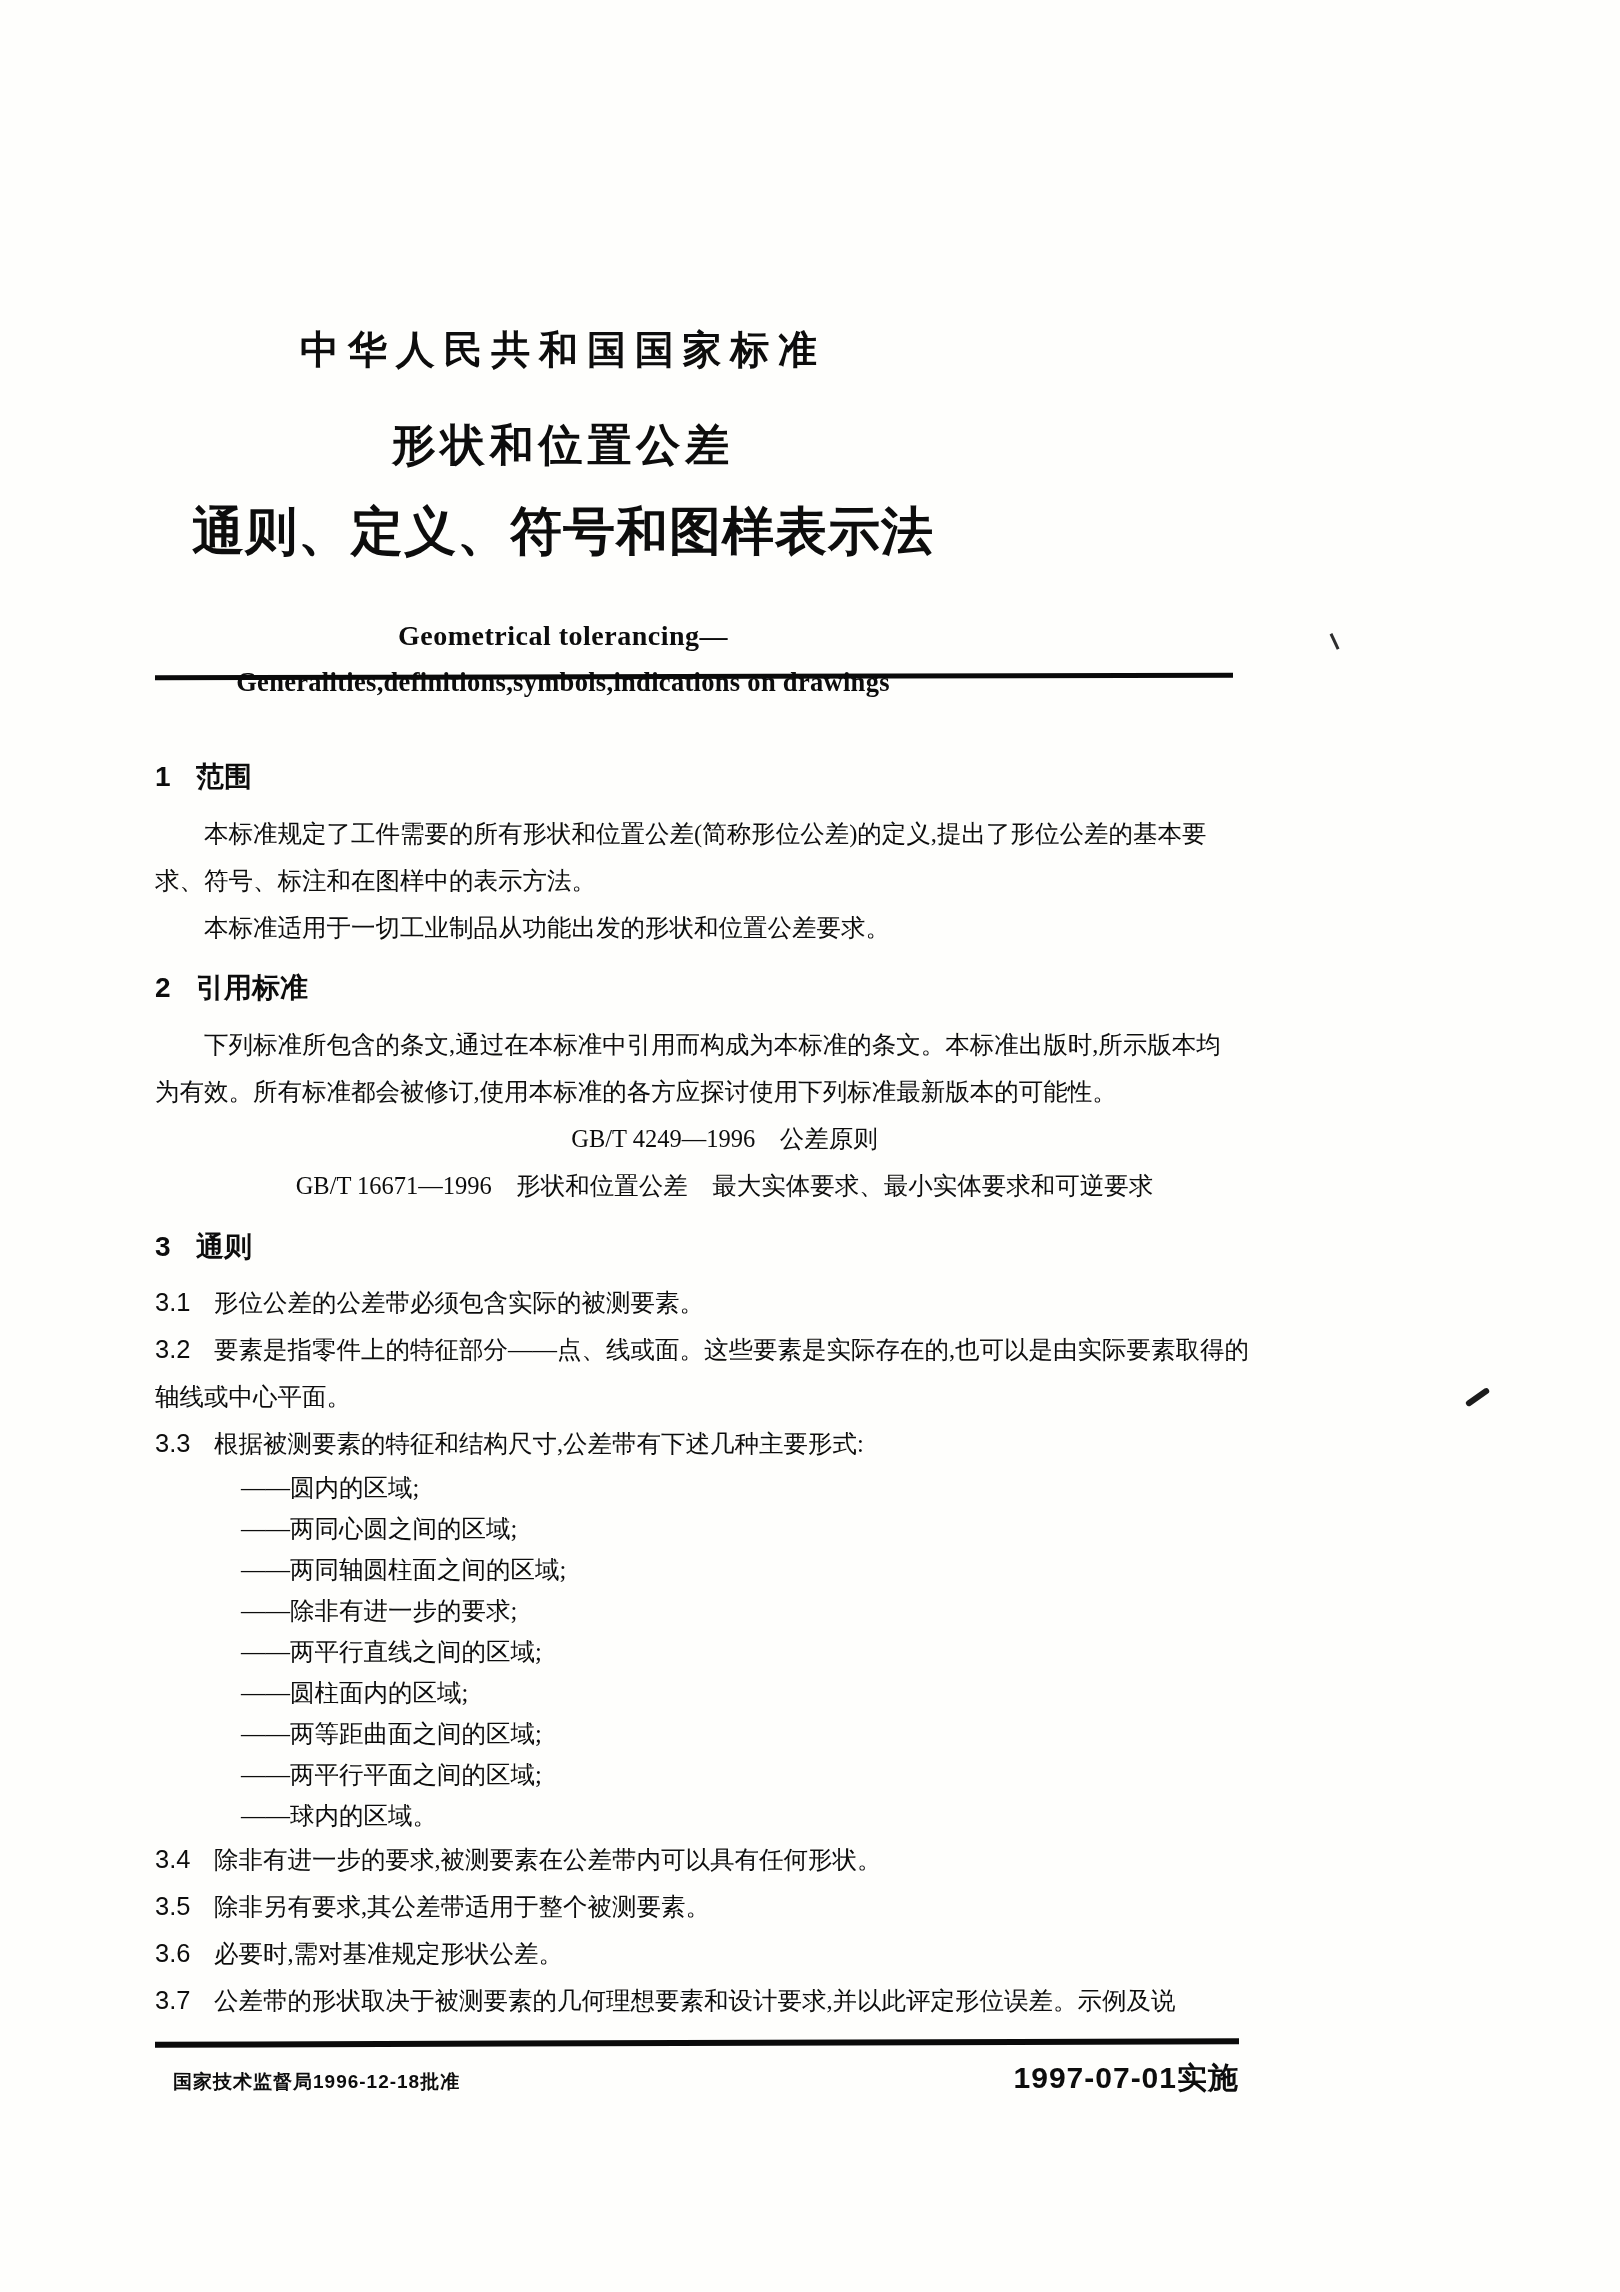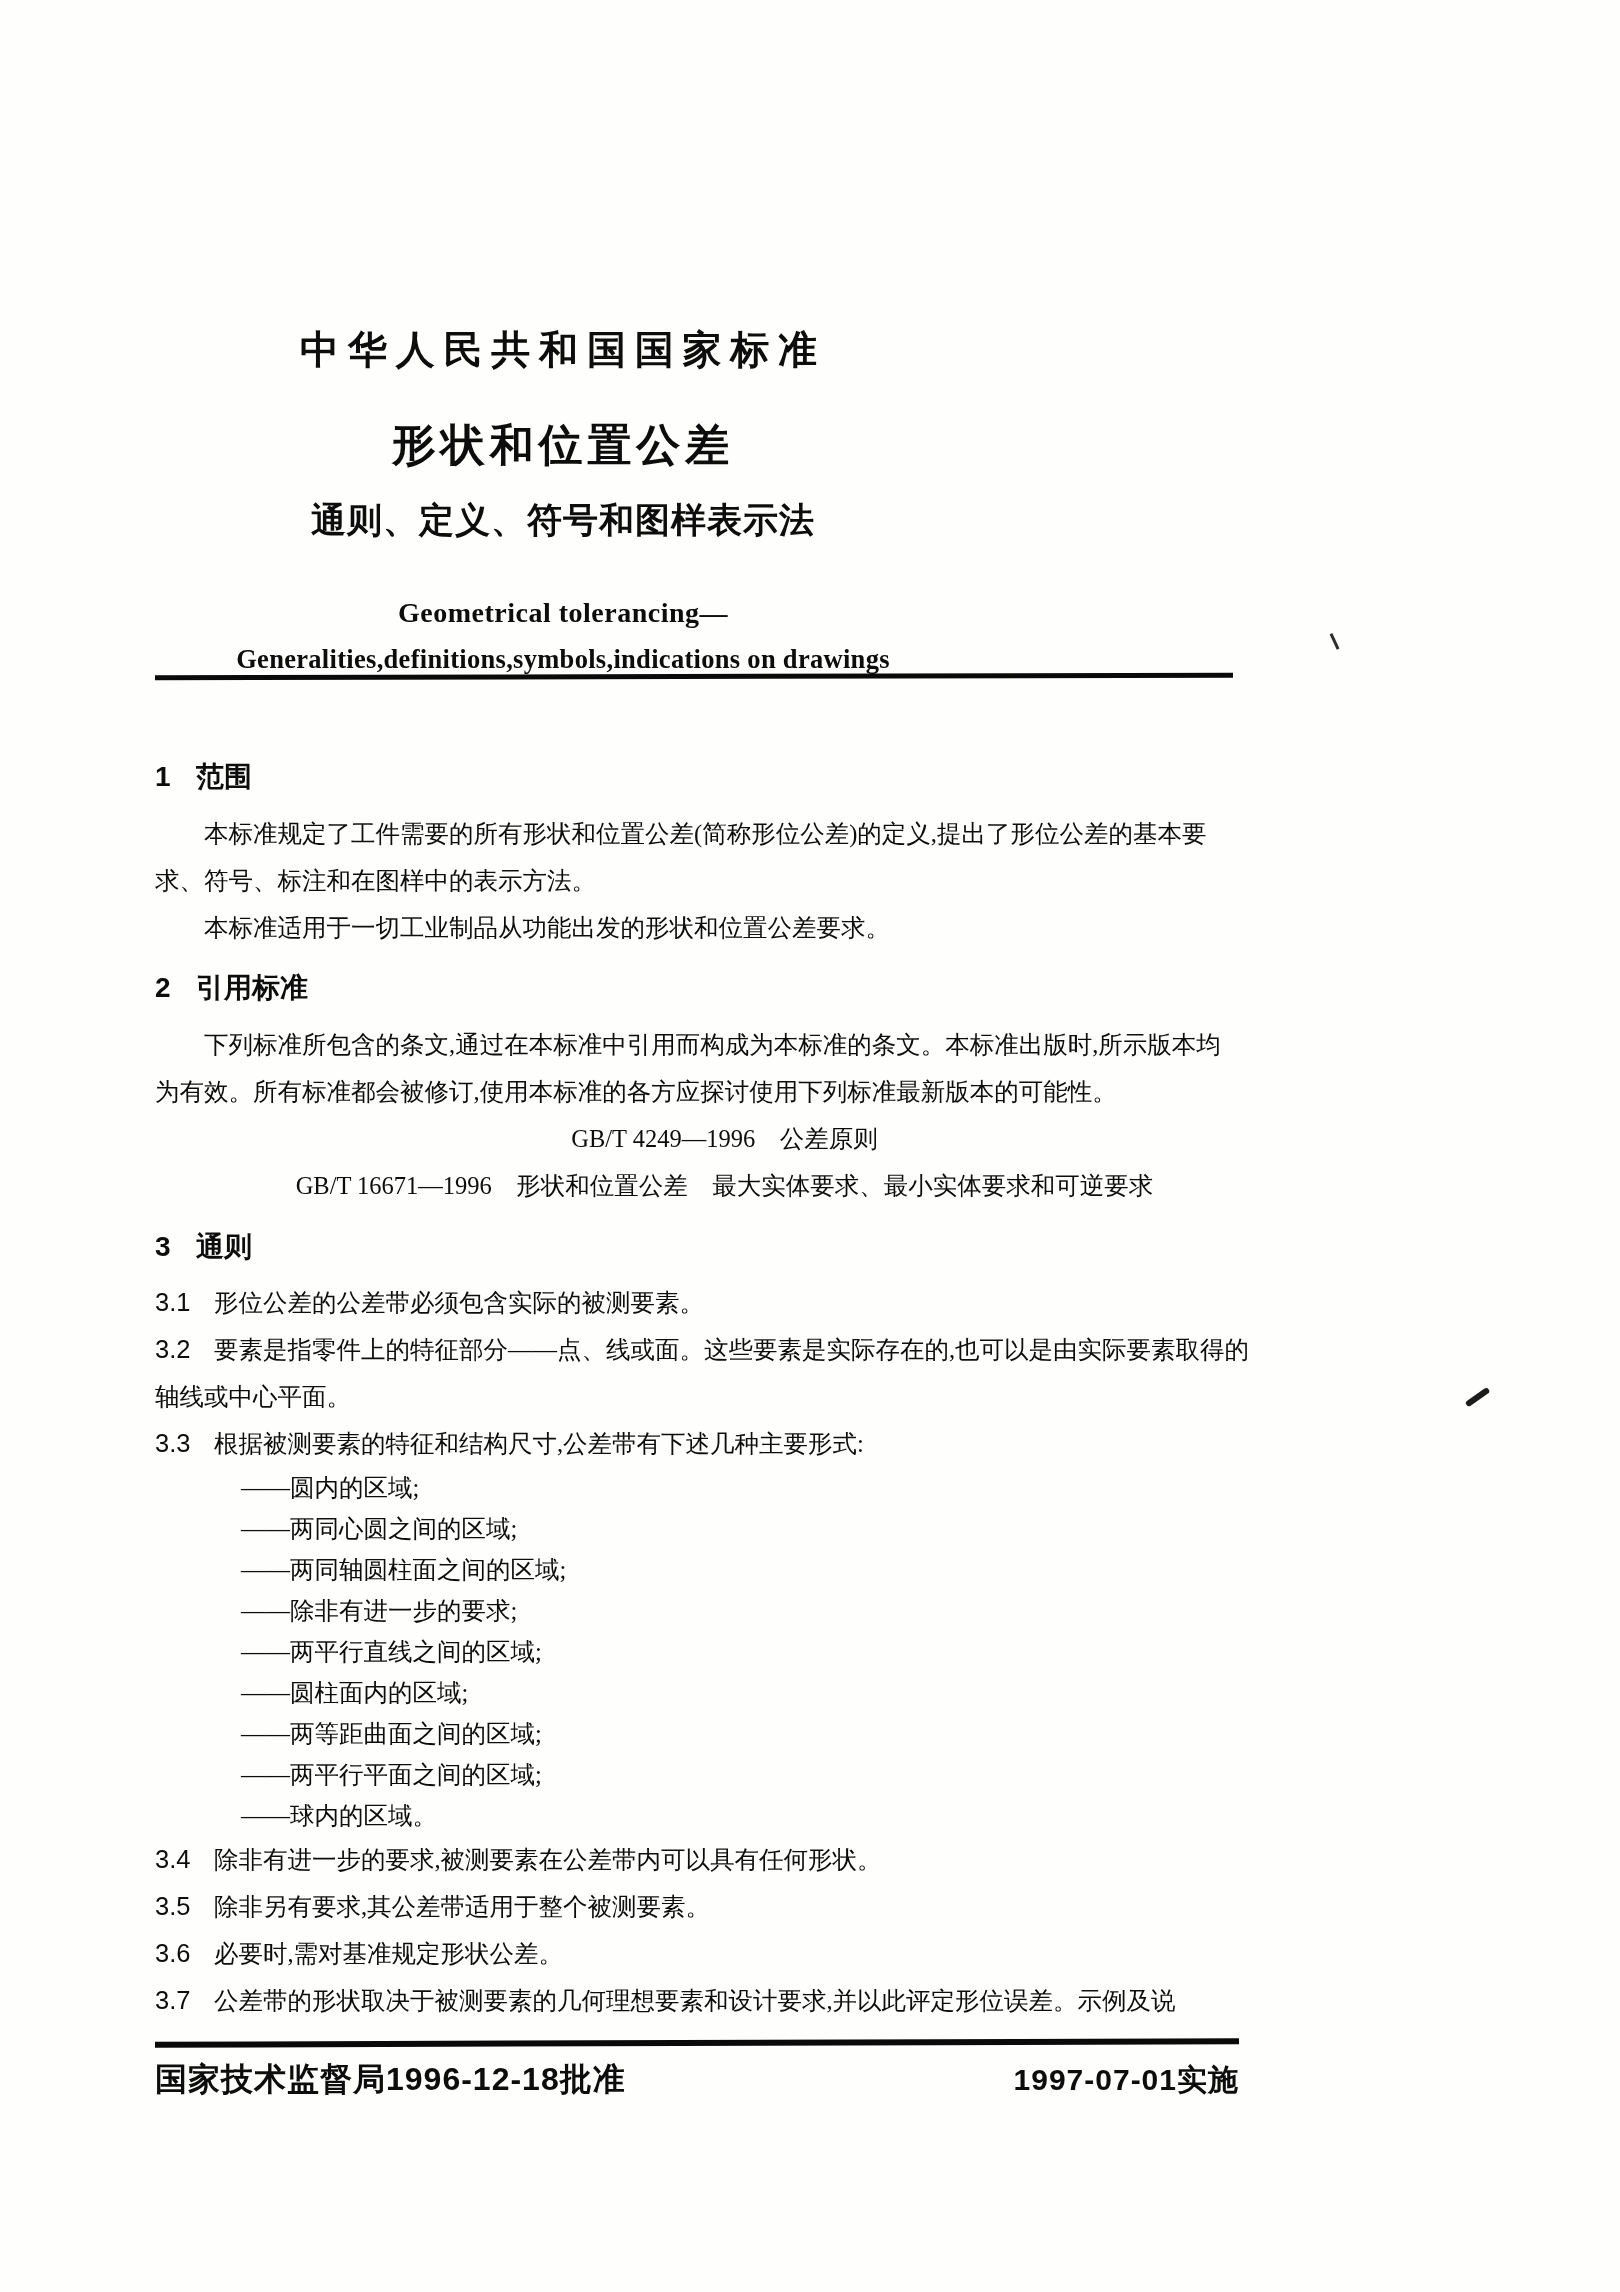--- a/index.html
+++ b/index.html
@@ -24,21 +24,21 @@
   }
   .title-zh1{
     margin-top:39px;
     font-family:Liberation Sans, sans-serif;
     font-weight:bold;font-size:44px;letter-spacing:4.9px;
     white-space:nowrap;
   }
   .title-zh2{
     margin-top:21.6px;
     font-family:"Liberation Sans", sans-serif;
-    font-weight:bold;font-size:35px;letter-spacing:1px;
+    font-weight:bold;font-size:52px;letter-spacing:1px;
     white-space:nowrap;
   }
   .title-en1{
     margin-top:53px;
     font-weight:bold;font-size:28px;letter-spacing:0.5px;
     white-space:nowrap;
   }
   .title-en2{
     margin-top:15.7px;
     font-weight:bold;font-size:26.5px;letter-spacing:0.3px;
@@ -81,21 +81,21 @@
   .rule-bottom{
     height:5.9px;background:#0a0a0a;margin-top:15.7px;
     transform:rotate(-0.18deg);
   }
   .footer-row{
     margin-top:11.8px;
     display:flex;justify-content:space-between;align-items:baseline;
   }
   .footer-left{
     font-family:"Liberation Sans", sans-serif;
-    font-weight:bold;font-size:32px;letter-spacing:1px;white-space:nowrap;
+    font-weight:bold;font-size:19px;letter-spacing:1px;white-space:nowrap;margin-left:18px;
   }
   .footer-right{
     font-family:"Liberation Sans", sans-serif;
     font-weight:bold;font-size:30px;letter-spacing:1px;white-space:nowrap;
   }
   
   .pen-mark{
     position:absolute;left:1464px;top:1394px;width:27.4px;height:5.9px;
     background:#1c1c1c;border-radius:2.9px;transform:rotate(-35deg);
   }

